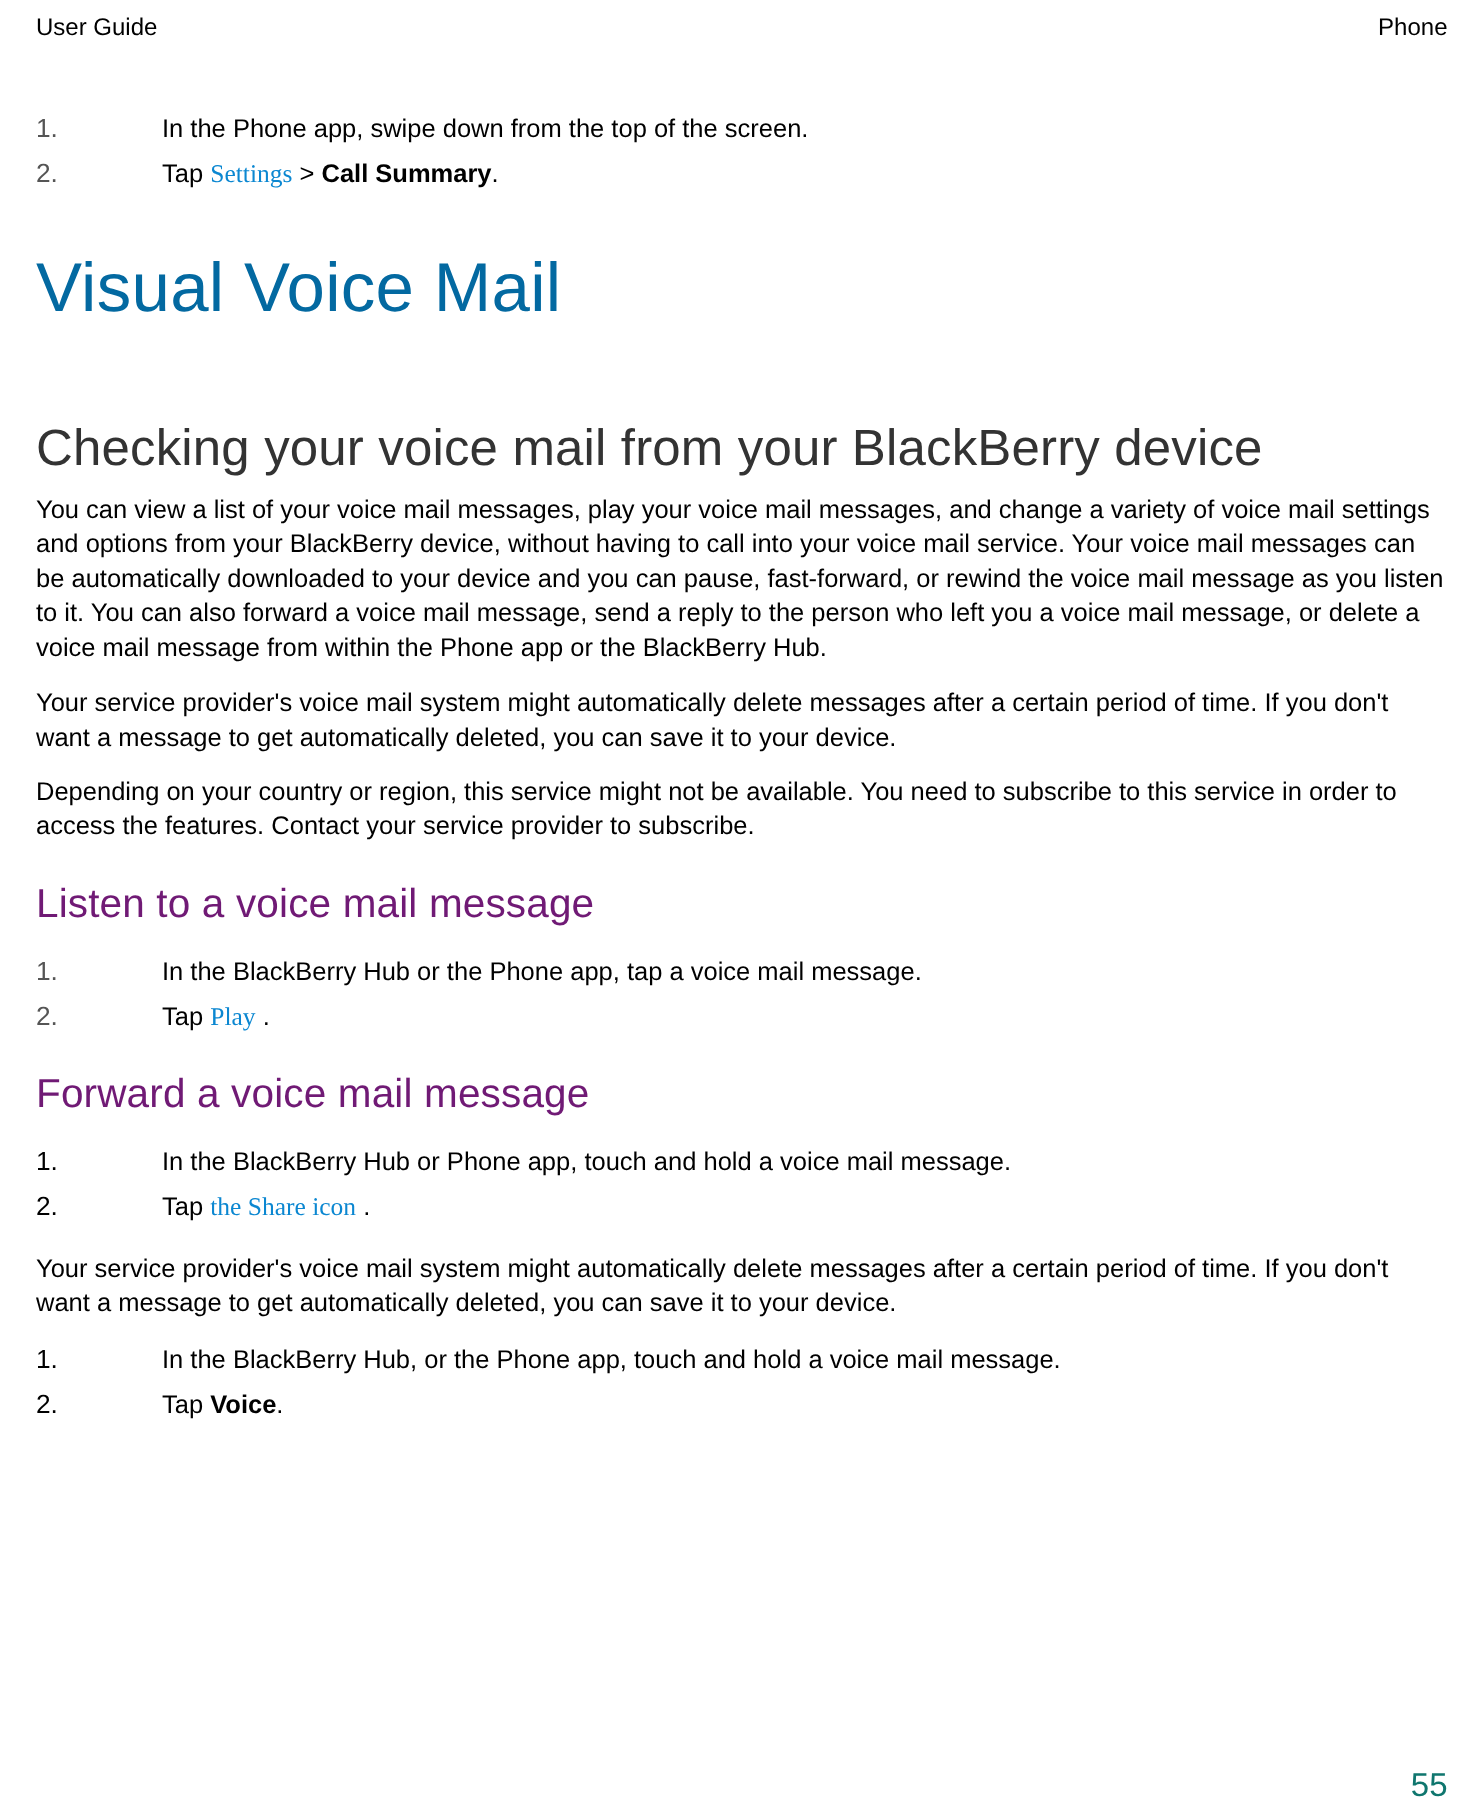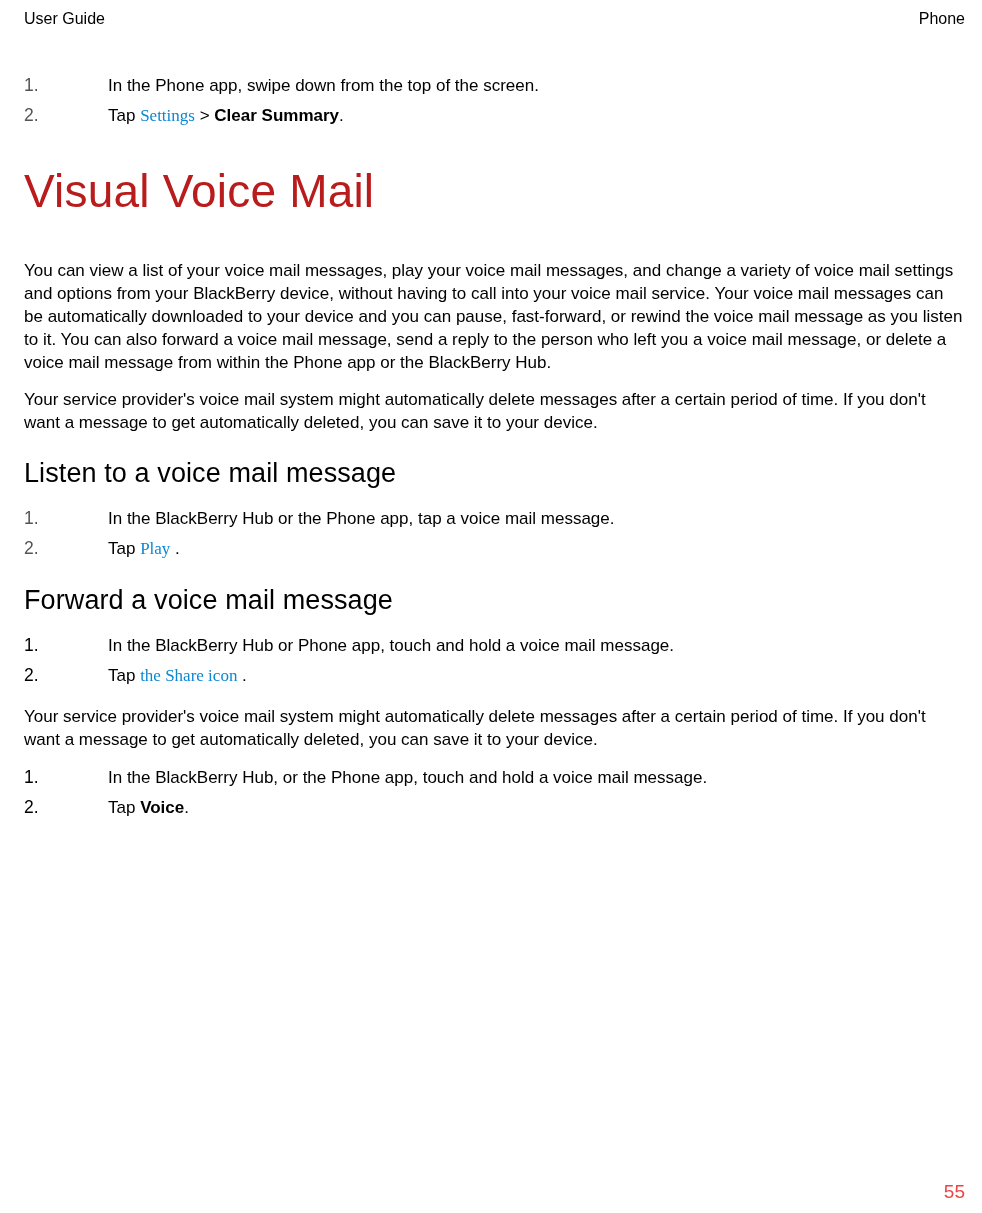--- a/index.html
+++ b/index.html
@@ -55,77 +55,79 @@
     font-size: 17px;
     line-height: 1.35;
     margin: 0 0 14px 0;
   }
   .link {
     color: #0b87d1;
     font-family: Liberation Serif, serif;
   }
   .bold { font-weight: 700; }
   h1.title {
-    color: #b91c1c;
+    color: #0369a1;
     font-size: 46px;
     font-weight: 300;
-    margin: 36px 0 42px 0;
+    margin: 36px 0 62px 0;
     letter-spacing: 0.2px;
   }
   h2.section {
     color: #333;
     font-size: 34px;
     font-weight: 300;
     margin: 0 0 10px 0;
     letter-spacing: 0.1px;
   }
   h3.sub {
-    color: #000000;
+    color: #701a75;
     font-size: 27px;
     font-weight: 300;
     margin: 24px 0 18px 0;
     letter-spacing: 0.1px;
   }
   .pnum {
     position: absolute;
     bottom: 10px;
     right: 17px;
-    font-size: 19px;
-    color: #ef4444;
+    font-size: 22px;
+    color: #0f766e;
   }
 </style>
 </head>
 <body>
 
 <div class="page">
 
   <div class="header">
     <span>User Guide</span>
     <span>Phone</span>
   </div>
 
   <div class="ol">
     <div class="li">
       <span class="num">1.</span>
       <span class="content">In the Phone app, swipe down from the top of the screen.</span>
     </div>
     <div class="li">
       <span class="num">2.</span>
       <span class="content">
-        <span>Tap  </span><span class="link">Settings</span><span>  &gt; </span><span class="bold">Clear Summary</span><span>.</span>
+        <span>Tap  </span><span class="link">Settings</span><span>  &gt; </span><span class="bold">Call Summary</span><span>.</span>
       </span>
     </div>
   </div>
 
 
   <h1 class="title">Visual Voice Mail</h1>
 
+  <h2 class="section">Checking your voice mail from your BlackBerry device</h2>
 
   <p class="p">You can view a list of your voice mail messages, play your voice mail messages, and change a variety of voice mail settings and options from your BlackBerry device, without having to call into your voice mail service. Your voice mail messages can be automatically downloaded to your device and you can pause, fast-forward, or rewind the voice mail message as you listen to it. You can also forward a voice mail message, send a reply to the person who left you a voice mail message, or delete a voice mail message from within the Phone app or the BlackBerry Hub.</p>
   <p class="p">Your service provider's voice mail system might automatically delete messages after a certain period of time. If you don't want a message to get automatically deleted, you can save it to your device.</p>
+  <p class="p">Depending on your country or region, this service might not be available. You need to subscribe to this service in order to access the features. Contact your service provider to subscribe.</p>
 
   <h3 class="sub">Listen to a voice mail message</h3>
   <div class="ol">
     <div class="li">
       <span class="num">1.</span>
       <span class="content">In the BlackBerry Hub or the Phone app, tap a voice mail message.</span>
     </div>
     <div class="li">
       <span class="num">2.</span>
       <span class="content">

